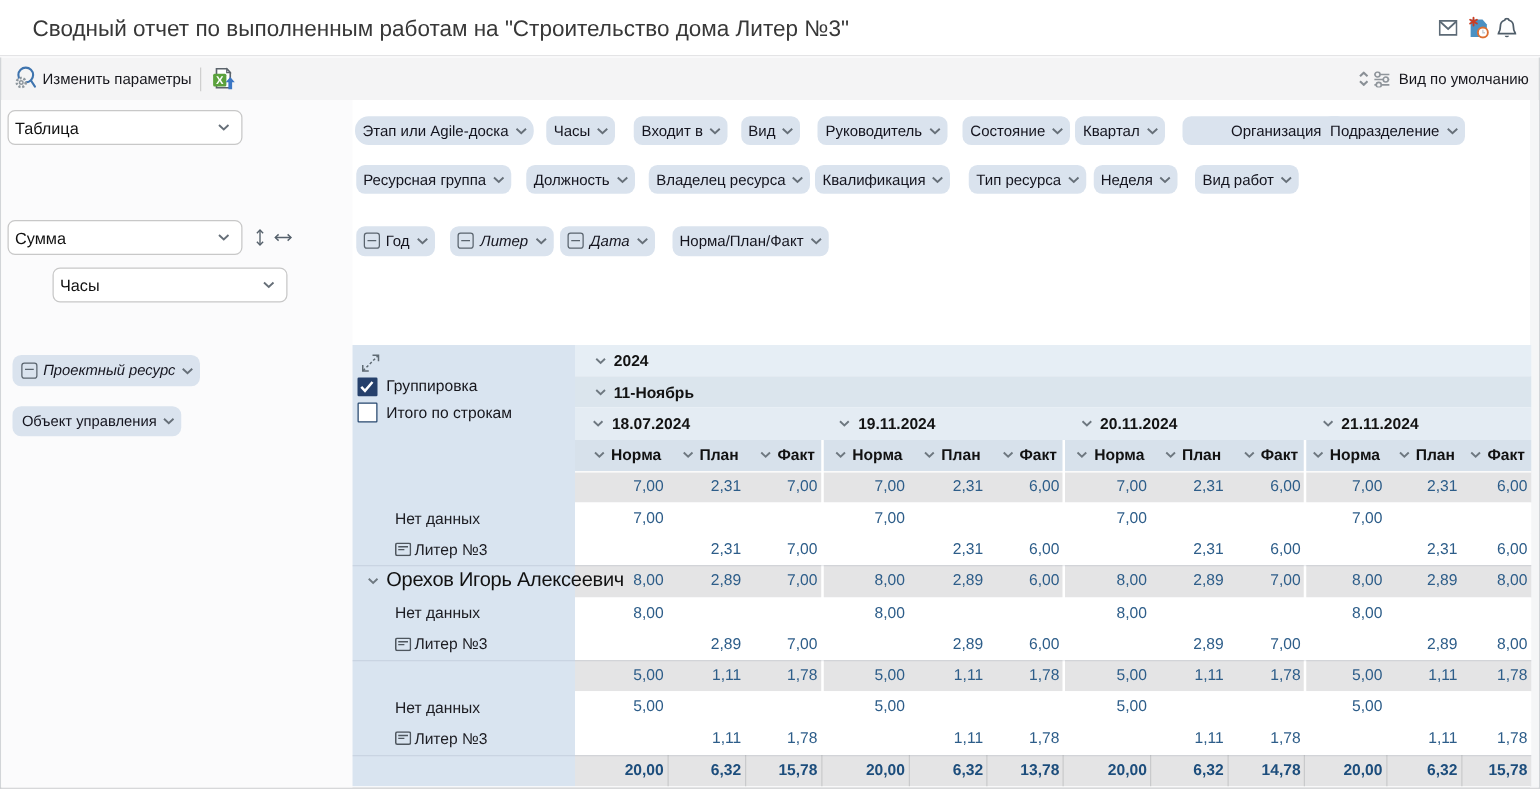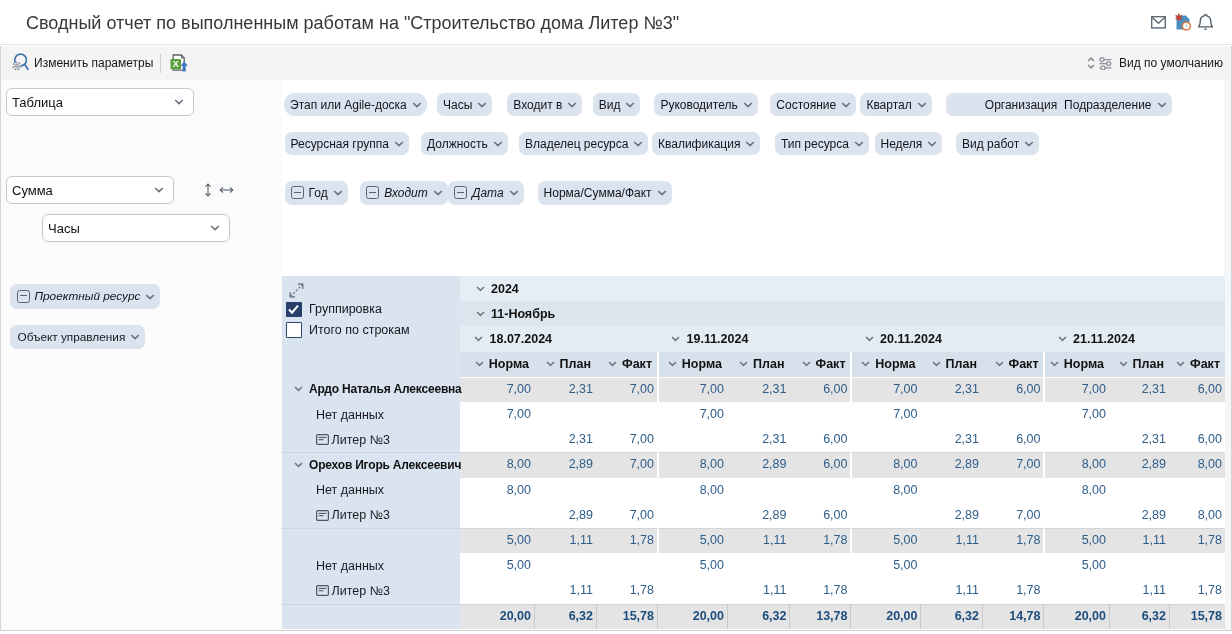--- a/index.html
+++ b/index.html
@@ -68,21 +68,21 @@
   </svg>
 <div class="abs" style="left:1119px;top:46px;height:34px;line-height:34px;font-size:12px;color:#16161c;white-space:nowrap;">Вид по умолчанию</div>
 <div class="abs" style="left:0;top:46px;width:1px;height:585px;background:#d2d5d8;"></div>
 <div class="abs" style="left:0;top:630px;width:1232px;height:1px;background:#caccce;"></div>
 <div class="abs" style="left:1231px;top:46px;width:1px;height:585px;background:#d2d5d8;"></div>
 <div class="abs" style="left:1224px;top:80px;width:7px;height:550px;background:#f5f6f7;"></div>
 <div class="abs" style="left:1px;top:80px;width:281px;height:550px;background:#fbfbfc;"></div>
 <div class="sel" style="left:6px;top:88px;width:188px;height:28px;">Таблица<span class="selcv"><svg class="cvv" width="10" height="6" viewBox="0 0 10 6" style="flex:none;">
         <path d="M1.2 1 L5 4.6 L8.8 1" fill="none" stroke="#666f78" stroke-width="1.5"></path>
       </svg></span></div>
-<div class="sel" style="left:6px;top:176px;width:168px;height:28px;">Сумма<span class="selcv"><svg class="cvv" width="10" height="6" viewBox="0 0 10 6" style="flex:none;">
+<div class="sel" style="left:6px;top:176px;width:188px;height:28px;">Сумма<span class="selcv"><svg class="cvv" width="10" height="6" viewBox="0 0 10 6" style="flex:none;">
         <path d="M1.2 1 L5 4.6 L8.8 1" fill="none" stroke="#666f78" stroke-width="1.5"></path>
       </svg></span></div>
 <svg class="abs" style="left:204px;top:183px;" width="8" height="14" viewBox="0 0 8 14">
 <line x1="4" y1="1.5" x2="4" y2="12.5" stroke="#55606b" stroke-width="1.1"></line>
 <path d="M1.5 3.6 L4 1 L6.5 3.6" fill="none" stroke="#55606b" stroke-width="1.1"></path>
 <path d="M1.5 10.4 L4 13 L6.5 10.4" fill="none" stroke="#55606b" stroke-width="1.1"></path>
   </svg>
 <svg class="abs" style="left:219px;top:186px;" width="15" height="8" viewBox="0 0 15 8">
 <line x1="1.5" y1="4" x2="13.5" y2="4" stroke="#55606b" stroke-width="1.1"></line>
 <path d="M3.9 1.5 L1.2 4 L3.9 6.5" fill="none" stroke="#55606b" stroke-width="1.1"></path>
@@ -202,34 +202,34 @@
   </div>
 <div class="chip" style="left:284.6px;top:181px;height:23.5px;">
     <span class="mbox"></span>
     <span style="">Год</span>
     <svg class="cvv" width="10" height="6" viewBox="0 0 10 6" style="flex:none;">
       <path d="M1.2 1 L5 4.6 L8.8 1" fill="none" stroke="#666f78" stroke-width="1.5"></path>
     </svg>
   </div>
 <div class="chip" style="left:360.3px;top:181px;height:23.5px;">
     <span class="mbox"></span>
-    <span style="font-style:italic;">Входит</span>
+    <span style="font-style:italic;">Литер</span>
     <svg class="cvv" width="10" height="6" viewBox="0 0 10 6" style="flex:none;">
       <path d="M1.2 1 L5 4.6 L8.8 1" fill="none" stroke="#666f78" stroke-width="1.5"></path>
     </svg>
   </div>
 <div class="chip" style="left:448px;top:181px;height:23.5px;">
     <span class="mbox"></span>
     <span style="font-style:italic;">Дата</span>
     <svg class="cvv" width="10" height="6" viewBox="0 0 10 6" style="flex:none;">
       <path d="M1.2 1 L5 4.6 L8.8 1" fill="none" stroke="#666f78" stroke-width="1.5"></path>
     </svg>
   </div>
 <div class="chip" style="left:537.6px;top:181px;height:23.5px;">
-    <span style="">Норма/Сумма/Факт</span>
+    <span style="">Норма/План/Факт</span>
     <svg class="cvv" width="10" height="6" viewBox="0 0 10 6" style="flex:none;">
       <path d="M1.2 1 L5 4.6 L8.8 1" fill="none" stroke="#666f78" stroke-width="1.5"></path>
     </svg>
   </div>
 <div class="abs" style="left:282px;top:276px;width:942.5px;height:352.8px;font-size:12.5px;">
 <div class="abs" style="left:0;top:0;width:177.5px;height:352.8px;background:#d9e4f0;"></div>
 <div class="abs" style="left:177.5px;top:0.0px;width:765.0px;height:25.2px;background:#e6eef5;"></div>
 <div class="abs" style="left:177.5px;top:25.2px;width:765.0px;height:25.2px;background:#dbe5ed;"></div>
 <div class="abs" style="left:177.5px;top:50.4px;width:765.0px;height:25.2px;background:#e4ecf3;"></div>
 <div class="abs" style="left:177.5px;top:75.6px;width:765.0px;height:25.2px;background:#d7e1eb;"></div>
@@ -375,26 +375,20 @@
         <path d="M1 1 L4.5 4.4 L8 1" fill="none" stroke="#6e7880" stroke-width="1.5"></path>
       </svg>
       <span class="hbold">План</span>
     </div>
 <div class="cell" style="left:886.5px;top:75.6px;width:51.5px;height:25.2px;justify-content:flex-end;gap:5px;">
       <svg class="cvv" width="9" height="6" viewBox="0 0 9 6" style="flex:none;">
         <path d="M1 1 L4.5 4.4 L8 1" fill="none" stroke="#6e7880" stroke-width="1.5"></path>
       </svg>
       <span class="hbold">Факт</span>
     </div>
-<div class="cell" style="left:12px;top:100.8px;height:25.2px;gap:6px;">
-      <svg class="cvv" width="9" height="6" viewBox="0 0 9 6" style="flex:none;">
-        <path d="M1 1 L4.5 4.4 L8 1" fill="none" stroke="#6e7880" stroke-width="1.5"></path>
-      </svg>
-      <span style="font-weight:bold;color:#111;font-size:12px;letter-spacing:-0.2px;">Ардо Наталья Алексеевна</span>
-    </div>
 <div class="numc" style="left:177.5px;top:100.8px;width:71.5px;">7,00</div>
 <div class="numc" style="left:251.5px;top:100.8px;width:59.5px;">2,31</div>
 <div class="numc" style="left:313.5px;top:100.8px;width:58.5px;">7,00</div>
 <div class="numc" style="left:374.5px;top:100.8px;width:67.5px;">7,00</div>
 <div class="numc" style="left:444.5px;top:100.8px;width:60.0px;">2,31</div>
 <div class="numc" style="left:507.0px;top:100.8px;width:58.5px;">6,00</div>
 <div class="numc" style="left:568.0px;top:100.8px;width:67.5px;">7,00</div>
 <div class="numc" style="left:638.0px;top:100.8px;width:59.0px;">2,31</div>
 <div class="numc" style="left:699.5px;top:100.8px;width:59.0px;">6,00</div>
 <div class="numc" style="left:761.0px;top:100.8px;width:63.0px;">7,00</div>
@@ -418,21 +412,21 @@
 <div class="numc" style="left:444.5px;top:151.2px;width:60.0px;">2,31</div>
 <div class="numc" style="left:507.0px;top:151.2px;width:58.5px;">6,00</div>
 <div class="numc" style="left:638.0px;top:151.2px;width:59.0px;">2,31</div>
 <div class="numc" style="left:699.5px;top:151.2px;width:59.0px;">6,00</div>
 <div class="numc" style="left:826.5px;top:151.2px;width:57.5px;">2,31</div>
 <div class="numc" style="left:886.5px;top:151.2px;width:53.5px;">6,00</div>
 <div class="cell" style="left:12px;top:176.4px;height:25.2px;gap:6px;">
       <svg class="cvv" width="9" height="6" viewBox="0 0 9 6" style="flex:none;">
         <path d="M1 1 L4.5 4.4 L8 1" fill="none" stroke="#6e7880" stroke-width="1.5"></path>
       </svg>
-      <span style="font-weight:bold;color:#111;font-size:12px;letter-spacing:-0.2px;text-align:center;">Орехов Игорь Алексеевич</span>
+      <span style="font-weight:normal;color:#111;font-size:16px;letter-spacing:-0.2px;text-align:center;">Орехов Игорь Алексеевич</span>
     </div>
 <div class="numc" style="left:177.5px;top:176.4px;width:71.5px;">8,00</div>
 <div class="numc" style="left:251.5px;top:176.4px;width:59.5px;">2,89</div>
 <div class="numc" style="left:313.5px;top:176.4px;width:58.5px;">7,00</div>
 <div class="numc" style="left:374.5px;top:176.4px;width:67.5px;">8,00</div>
 <div class="numc" style="left:444.5px;top:176.4px;width:60.0px;">2,89</div>
 <div class="numc" style="left:507.0px;top:176.4px;width:58.5px;">6,00</div>
 <div class="numc" style="left:568.0px;top:176.4px;width:67.5px;">8,00</div>
 <div class="numc" style="left:638.0px;top:176.4px;width:59.0px;">2,89</div>
 <div class="numc" style="left:699.5px;top:176.4px;width:59.0px;">7,00</div>

